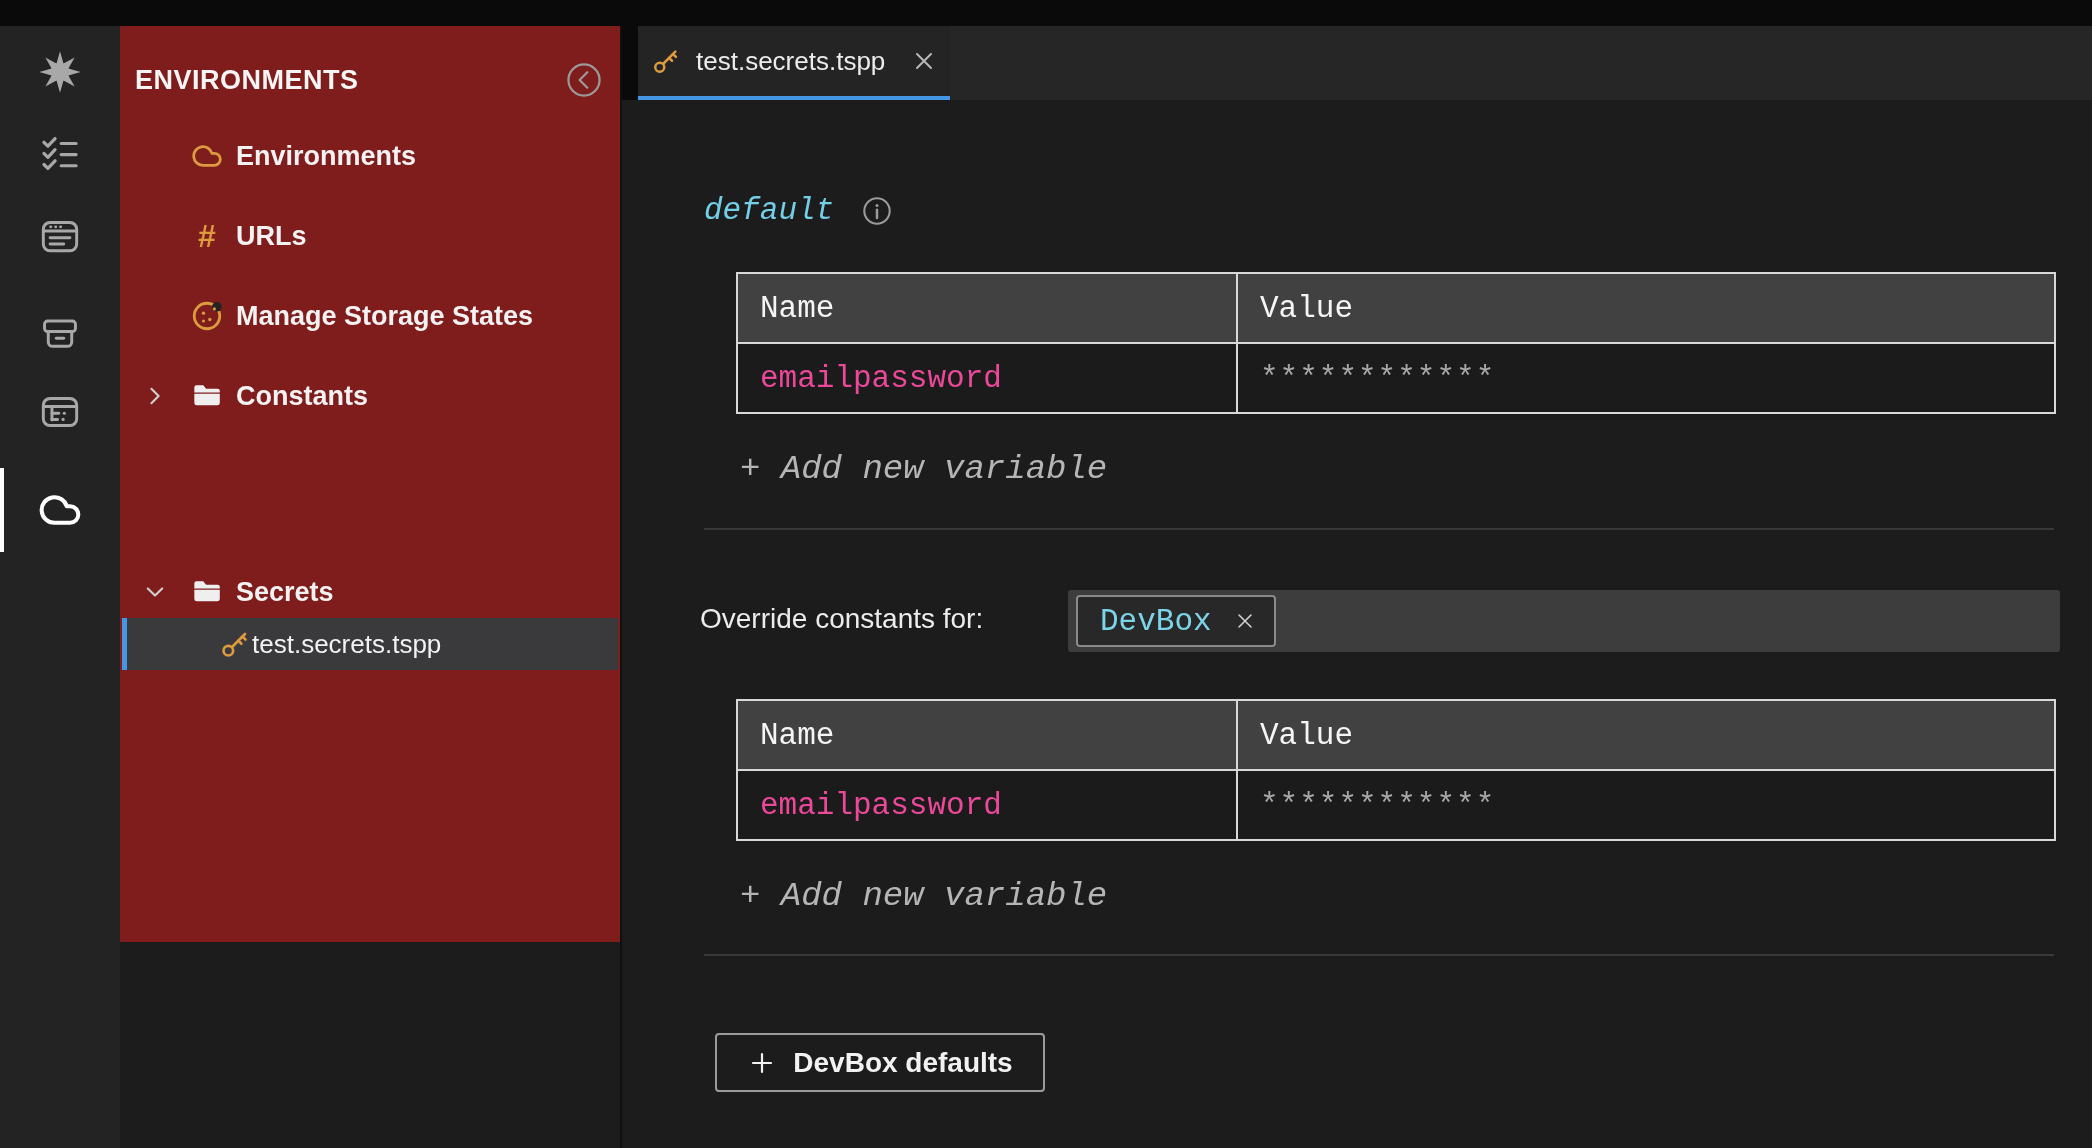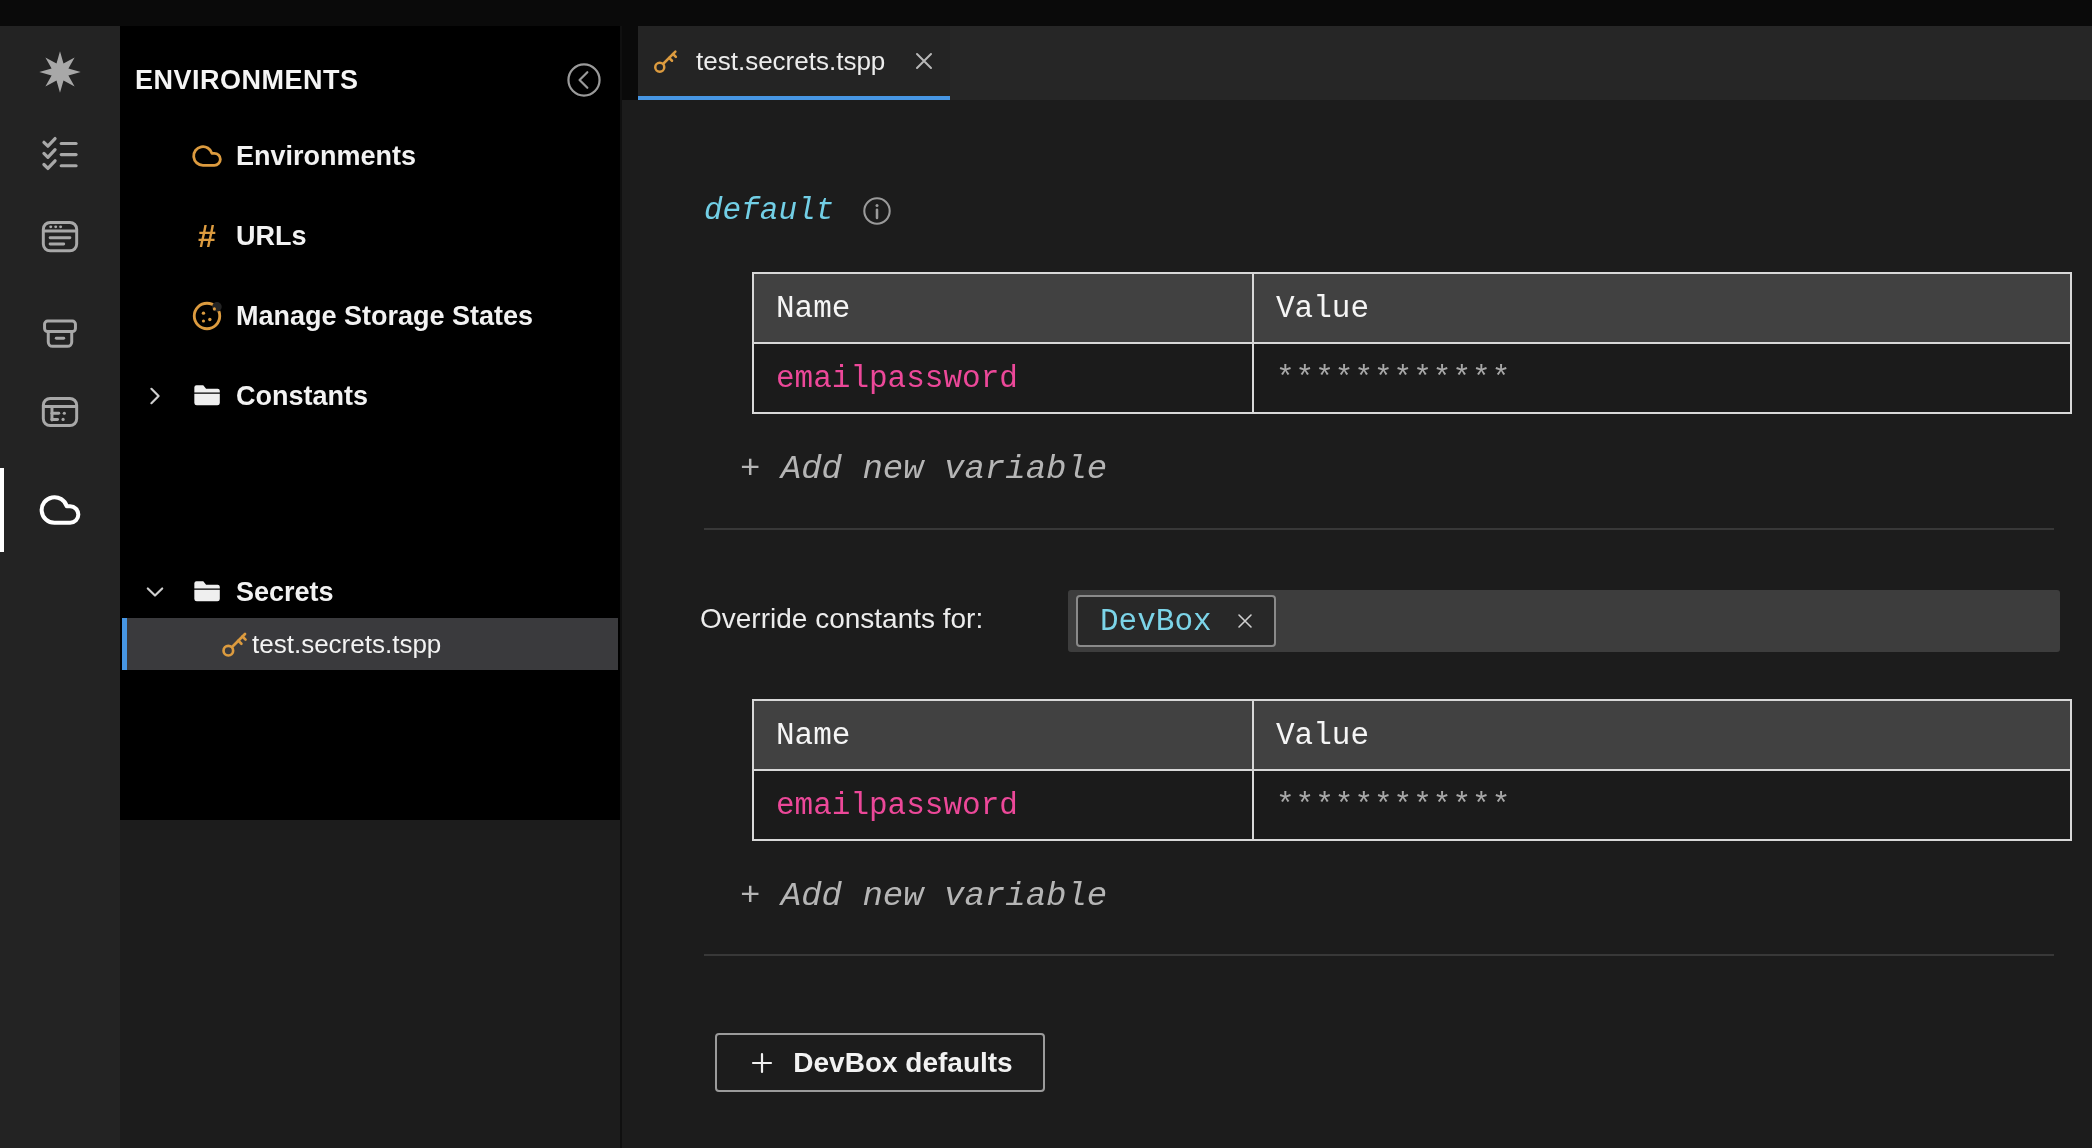--- a/index.html
+++ b/index.html
@@ -16,21 +16,21 @@
   
   .topbar { position:absolute; left:0; top:0; width:2092px; height:26px; background:#0a0a0a; }
 
   
   .activitybar { position:absolute; left:0; top:26px; width:120px; height:1122px; background:#232323; }
   .act-item { position:absolute; left:38px; width:44px; height:44px; display:flex; align-items:center; justify-content:center; cursor:pointer; }
   .act-item svg { display:block; }
   .active-indicator { position:absolute; left:0; top:442px; width:4px; height:84px; background:#ffffff; }
 
   
-  .sidebar { position:absolute; left:120px; top:26px; width:500px; height:794px; background:#000000; }
+  .sidebar { position:absolute; left:120px; top:26px; width:500px; height:916px; background:#7f1d1d; }
   .side-header { position:absolute; left:0; top:24px; right:0; height:60px; display:flex; align-items:center; justify-content:space-between; padding:0 16px 0 15px; }
   .side-title { font-size:27px; font-weight:700; letter-spacing:0.5px; color:#f5f5f5; }
   .collapse-btn { width:40px; height:40px; display:flex; align-items:center; justify-content:center; cursor:pointer; }
 
   .side-item { position:absolute; left:0; width:500px; height:54px; display:flex; align-items:center; cursor:pointer; }
   .side-item .chev { position:absolute; left:22px; width:26px; height:26px; display:flex; align-items:center; justify-content:center; }
   .side-item .s-icon { position:absolute; left:70px; width:34px; height:34px; display:flex; align-items:center; justify-content:center; }
   .side-item .s-label { position:absolute; left:116px; font-size:27px; font-weight:600; color:#f2f2f2; white-space:nowrap; }
   .hash-glyph { font-size:32px; font-weight:700; color:#dc9b3f; line-height:1; }
 
@@ -48,21 +48,21 @@
   .tab .t-label { margin-left:14px; font-size:26px; color:#ececec; white-space:nowrap; }
   .tab .t-close { margin-left:24px; width:30px; height:30px; display:flex; align-items:center; justify-content:center; cursor:pointer; }
 
   
   .editor { position:absolute; left:0; top:74px; width:1470px; height:1048px; background:#1c1c1c; }
 
   .sec-heading { position:absolute; left:82px; top:93px; display:flex; align-items:center; gap:28px; }
   .sec-heading .h-text { font-size:31px; font-style:italic; color:#72cfe6; }
   .info-btn { width:30px; height:30px; display:flex; align-items:center; justify-content:center; cursor:pointer; }
 
-  table.vars { position:absolute; left:130px; width:1318px; border-collapse:collapse; table-layout:fixed; }
+  table.vars { position:absolute; left:114px; width:1318px; border-collapse:collapse; table-layout:fixed; }
   table.vars.t1 { top:172px; }
   table.vars.t2 { top:599px; }
   table.vars th, table.vars td { border:2px solid #d8d8d8; height:70px; padding:0 0 0 22px; text-align:left; vertical-align:middle; font-weight:400; font-size:31px; }
   table.vars th { background:#414141; color:#f5f5f5; }
   table.vars td { background:#1b1b1b; }
   td.cell-name { color:#ec4899; cursor:pointer; }
   td.cell-value { color:#a8a8a8; cursor:pointer; letter-spacing:1px; }
 
   .add-var { position:absolute; left:118px; font-size:34px; font-style:italic; color:#b5b5b5; cursor:pointer; white-space:nowrap; }
   .add-var.a1 { top:350px; }

